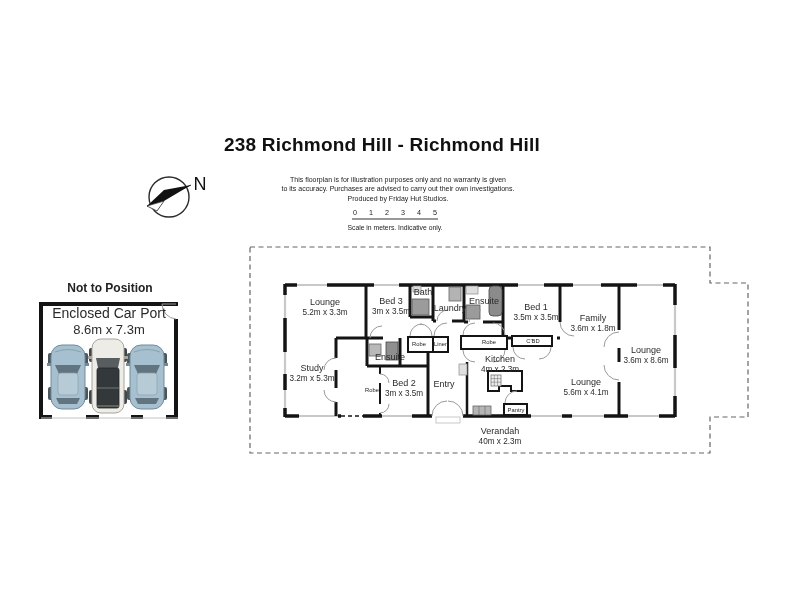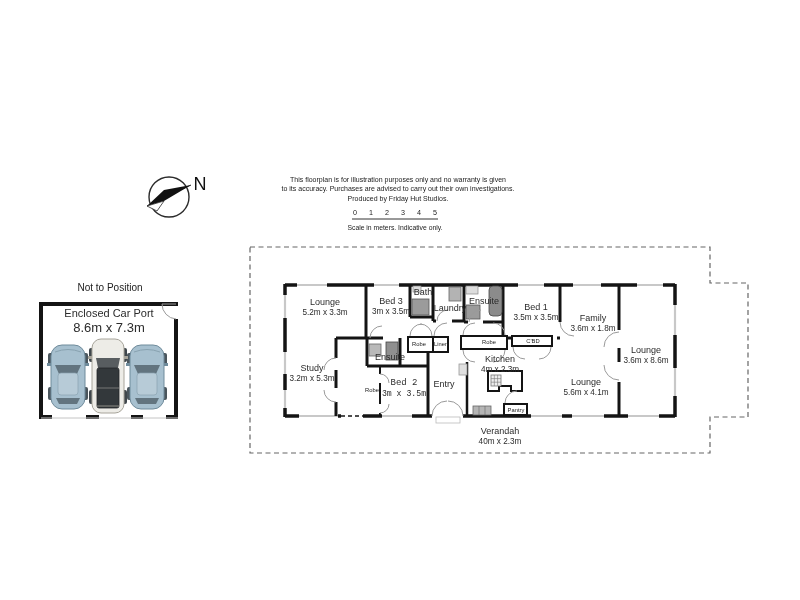--- a/index.html
+++ b/index.html
@@ -8,22 +8,22 @@
   svg.plan{position:absolute;left:0;top:0;}
   .lbl{position:absolute;transform:translate(-50%,-50%);text-align:center;white-space:nowrap;line-height:1.2;}
   .title{font-size:19px;font-weight:700;color:#101010;letter-spacing:.2px;}
   .disc{font-size:7px;font-weight:500;color:#222;line-height:1.35;}
   .room .nm{display:block;font-size:9px;}
   .room .dm{display:block;font-size:8.2px;}
   .tiny{font-size:5.8px;color:#222;}
   .tick{position:absolute;transform:translate(-50%,-50%);font-size:7.2px;color:#222;}
   .caption{font-size:6.8px;color:#222;}
   .north{font-size:18px;font-weight:500;color:#111;}
-  .note{font-size:10px;color:#222;}
-  .cp-name{display:block;font-size:11px;}
+  .note{font-size:12px;color:#222;font-weight:bold;}
+  .cp-name{display:block;font-size:14px;}
   .cp-dims{display:block;font-size:13px;}
 </style>
 </head>
 <body>
 
 <div class="canvas">
 
   <svg class="plan" width="800" height="600" viewBox="0 0 800 600">
 
     <defs>
@@ -176,20 +176,21 @@
       <path d="M560,322 A14,14 0 0 0 574,336"></path>
       <path d="M619,332 A15,15 0 0 0 604,347"></path>
       <path d="M619,380 A15,15 0 0 1 604,365"></path>
       <path d="M336,358 A12,12 0 0 0 324,370"></path>
       <path d="M336,402 A12,12 0 0 1 324,390"></path>
       <path d="M380,374 A9,9 0 0 1 389,383"></path>
       <path d="M380,413 A9,9 0 0 0 389,404"></path>
     </g>
   </svg>
 
+  <div class="lbl title" style="left:382px;top:145px;">238 Richmond Hill - Richmond Hill</div>
 
   <div class="lbl north" style="left:200px;top:185px;">N</div>
 
   <div class="lbl disc" style="left:398px;top:189px;">
     <div>This floorplan is for illustration purposes only and no warranty is given</div>
     <div>to its accuracy. Purchases are advised to carry out their own investigations.</div>
     <div>Produced by Friday Hut Studios.</div>
   </div>
 
   <span class="tick" style="left:355px;top:212px;">0</span>
@@ -235,21 +236,21 @@
     <span class="nm">Lounge</span>
     <span class="dm">3.6m x 8.6m</span>
   </div>
   <div class="lbl room" style="left:312px;top:373px;">
     <span class="nm">Study</span>
     <span class="dm">3.2m x 5.3m</span>
   </div>
   <div class="lbl room" style="left:390px;top:357px;">
     <span class="nm">Ensuite</span>
   </div>
-  <div class="lbl room" style="left:404px;top:388px;font-family:Liberation Mono, monospace;">
+  <div class="lbl room" style="left:404px;top:388px;">
     <span class="nm">Bed 2</span>
     <span class="dm">3m x 3.5m</span>
   </div>
   <div class="lbl room" style="left:444px;top:384px;">
     <span class="nm">Entry</span>
   </div>
   <div class="lbl room" style="left:500px;top:364px;">
     <span class="nm">Kitchen</span>
     <span class="dm">4m x 2.3m</span>
   </div>

